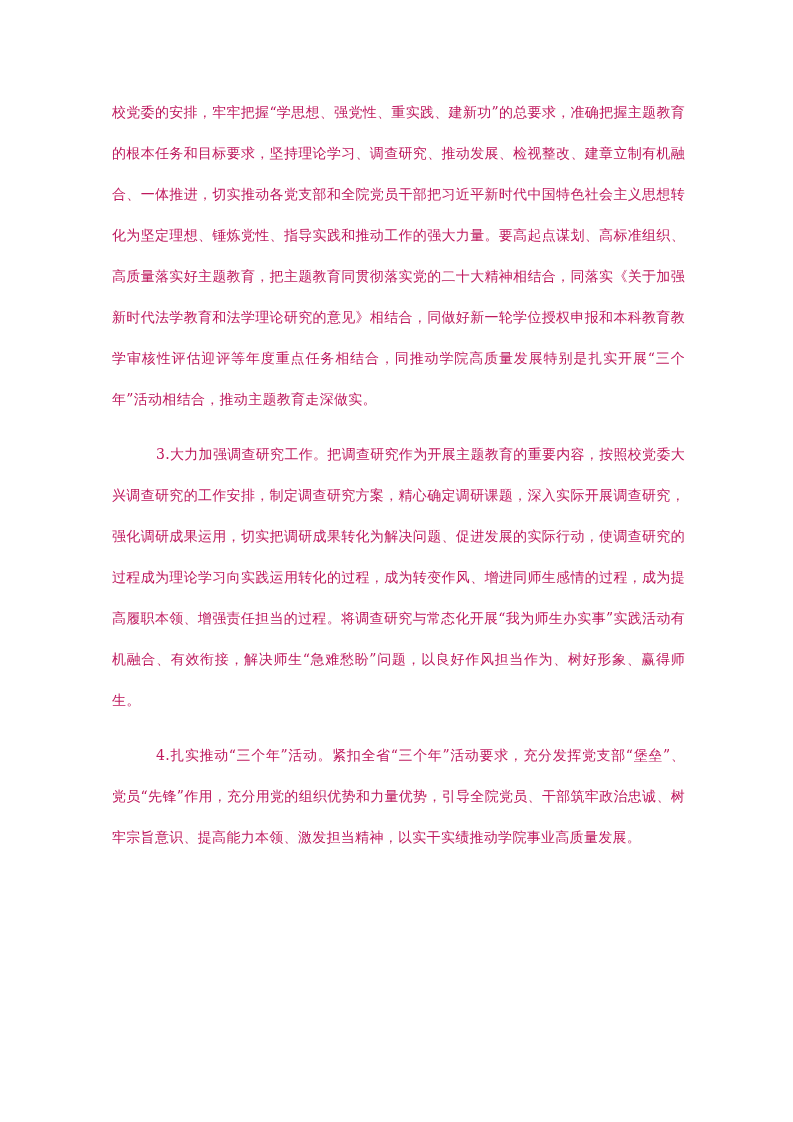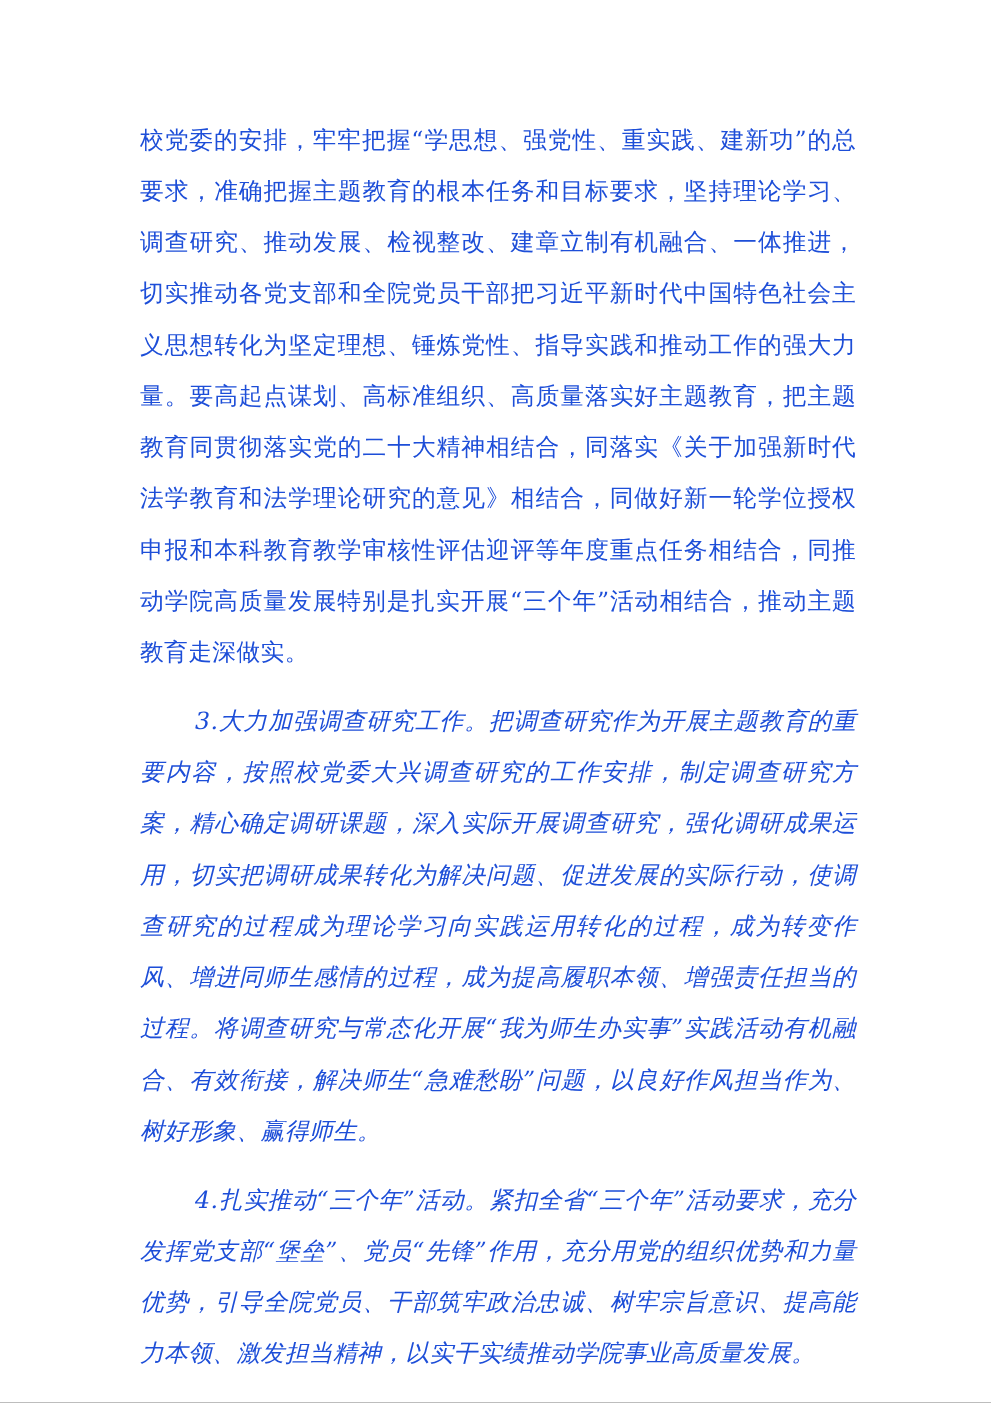--- a/index.html
+++ b/index.html
@@ -17,34 +17,33 @@
     overflow: hidden;
   }
   .page-inner {
     position: absolute;
     left: 112px;
     top: 92px;
     width: 573px;
   }
   .para {
     font-family: "DejaVu Serif", "Liberation Serif", serif;
-    font-size: 19px;
+    font-size: 14px;
     line-height: 41px;
-    color: #1d4ed8;
+    color: #be185d;
     text-align: justify;
     text-justify: inter-ideograph;
     margin: 0 0 0 0;
     letter-spacing: 0.3px;
   }
   .para + .para {
     margin-top: 14px;
   }
   .indent {
     text-indent: 44px;
-    font-style: italic;
   }
 </style>
 </head>
 <body>
 
 <div class="page">
   <div class="page-inner">
     <p class="para">校党委的安排，牢牢把握“学思想、强党性、重实践、建新功”的总要求，准确把握主题教育的根本任务和目标要求，坚持理论学习、调查研究、推动发展、检视整改、建章立制有机融合、一体推进，切实推动各党支部和全院党员干部把习近平新时代中国特色社会主义思想转化为坚定理想、锤炼党性、指导实践和推动工作的强大力量。要高起点谋划、高标准组织、高质量落实好主题教育，把主题教育同贯彻落实党的二十大精神相结合，同落实《关于加强新时代法学教育和法学理论研究的意见》相结合，同做好新一轮学位授权申报和本科教育教学审核性评估迎评等年度重点任务相结合，同推动学院高质量发展特别是扎实开展“三个年”活动相结合，推动主题教育走深做实。</p>
     <p class="para indent">3.大力加强调查研究工作。把调查研究作为开展主题教育的重要内容，按照校党委大兴调查研究的工作安排，制定调查研究方案，精心确定调研课题，深入实际开展调查研究，强化调研成果运用，切实把调研成果转化为解决问题、促进发展的实际行动，使调查研究的过程成为理论学习向实践运用转化的过程，成为转变作风、增进同师生感情的过程，成为提高履职本领、增强责任担当的过程。将调查研究与常态化开展“我为师生办实事”实践活动有机融合、有效衔接，解决师生“急难愁盼”问题，以良好作风担当作为、树好形象、赢得师生。</p>
     <p class="para indent">4.扎实推动“三个年”活动。紧扣全省“三个年”活动要求，充分发挥党支部“堡垒”、党员“先锋”作用，充分用党的组织优势和力量优势，引导全院党员、干部筑牢政治忠诚、树牢宗旨意识、提高能力本领、激发担当精神，以实干实绩推动学院事业高质量发展。</p>

